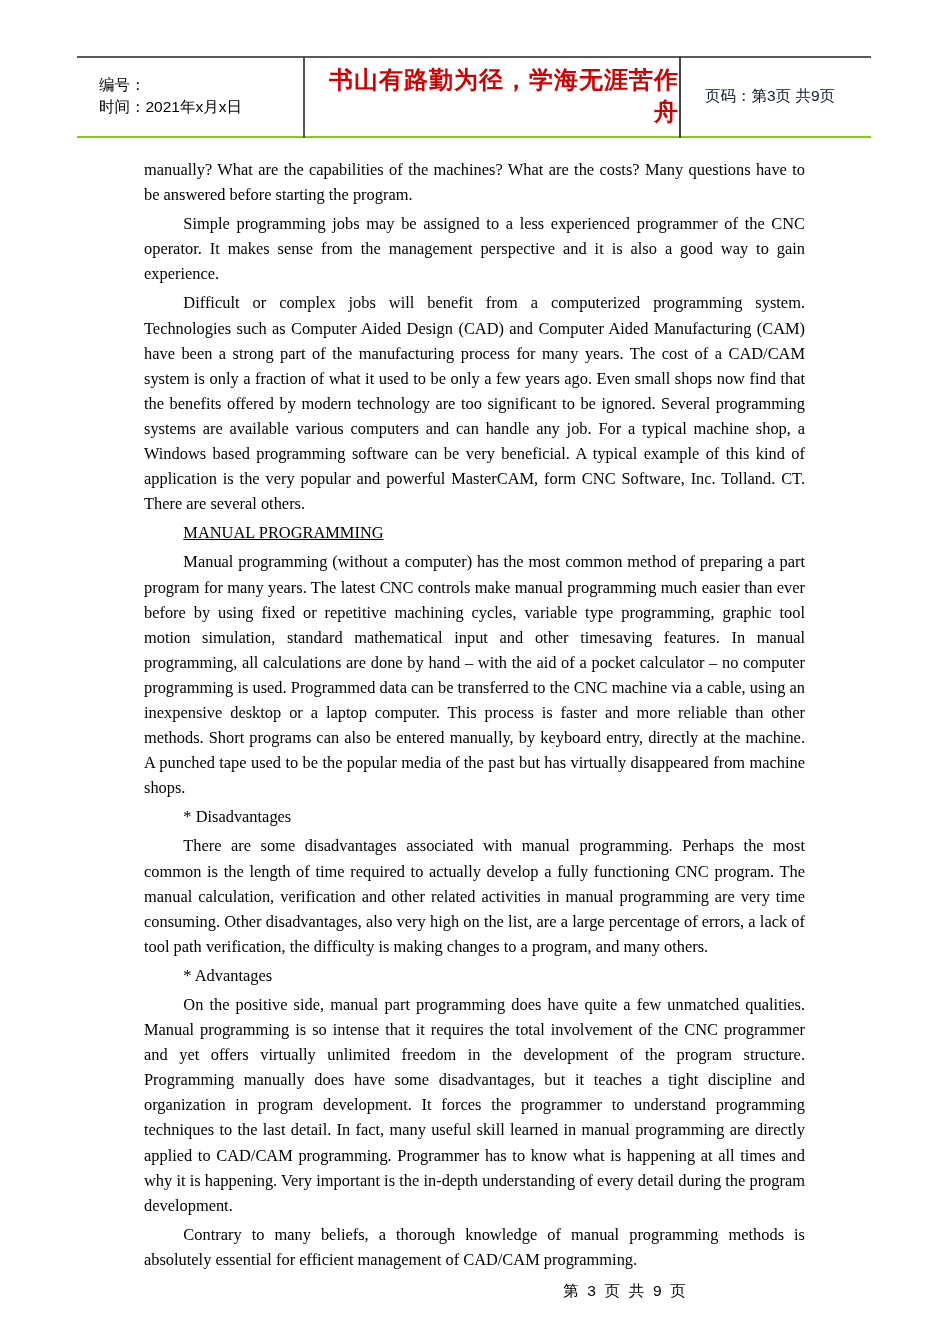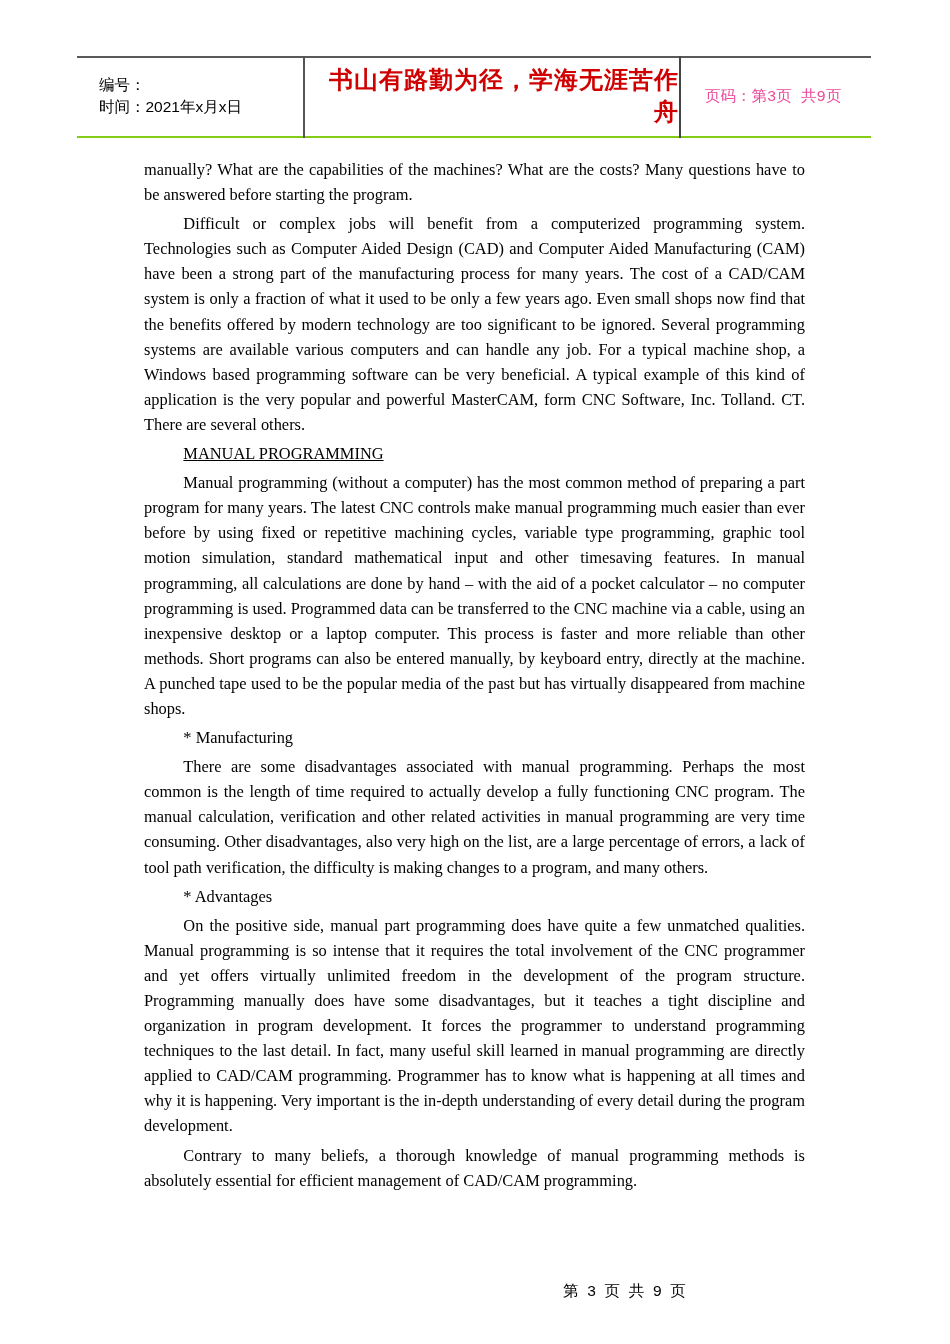--- a/index.html
+++ b/index.html
@@ -46,23 +46,23 @@
     border-right: 2px solid #444444;
     text-align: right;
     color: #d00000;
     font-family: "Liberation Serif", "DejaVu Serif", serif;
     font-weight: bold;
     font-size: 24px;
     letter-spacing: 1px;
   }
   .cell-right {
     padding-left: 24px !important;
-    font-family: Liberation Mono, monospace;
+    font-family: Liberation Sans, sans-serif;
     font-size: 15.5px;
-    color: #ec4899;
+    color: #0f172a;
   }
   .hdr-line {
     display: block;
     white-space: nowrap;
   }
 
   
   .doc-body {
     position: absolute;
     left: 140px;
@@ -128,28 +128,29 @@
       <span>页码：第3页 共9页</span>
     </td>
   </tr>
 </tbody>
   </table>
 
 <div class="doc-body">
 
   <p class="last-line-natural">manually? What are the capabilities of the machines? What are the costs? Many questions have to be answered before starting the program.</p>
 
+  <p class="indent last-line-natural">Simple programming jobs may be assigned to a less experienced programmer of the CNC operator. It makes sense from the management perspective and it is also a good way to gain experience.</p>
 
   <p class="indent last-line-natural">Difficult or complex jobs will benefit from a computerized programming system. Technologies such as Computer Aided Design (CAD) and Computer Aided Manufacturing (CAM) have been a strong part of the manufacturing process for many years. The cost of a CAD/CAM system is only a fraction of what it used to be only a few years ago. Even small shops now find that the benefits offered by modern technology are too significant to be ignored. Several programming systems are available various computers and can handle any job. For a typical machine shop, a Windows based programming software can be very beneficial. A typical example of this kind of application is the very popular and powerful MasterCAM, form CNC Software, Inc. Tolland. CT. There are several others.</p>
 
   <p class="heading last-line-natural"><span class="ul">MANUAL PROGRAMMING</span></p>
 
   <p class="indent last-line-natural">Manual programming (without a computer) has the most common method of preparing a part program for many years. The latest CNC controls make manual programming much easier than ever before by using fixed or repetitive machining cycles, variable type programming, graphic tool motion simulation, standard mathematical input and other timesaving features. In manual programming, all calculations are done by hand – with the aid of a pocket calculator – no computer programming is used. Programmed data can be transferred to the CNC machine via a cable, using an inexpensive desktop or a laptop computer. This process is faster and more reliable than other methods. Short programs can also be entered manually, by keyboard entry, directly at the machine. A punched tape used to be the popular media of the past but has virtually disappeared from machine shops.</p>
 
-  <p class="star last-line-natural">* Manufacturing</p>
+  <p class="star last-line-natural">* Disadvantages</p>
 
   <p class="indent last-line-natural">There are some disadvantages associated with manual programming. Perhaps the most common is the length of time required to actually develop a fully functioning CNC program. The manual calculation, verification and other related activities in manual programming are very time consuming. Other disadvantages, also very high on the list, are a large percentage of errors, a lack of tool path verification, the difficulty is making changes to a program, and many others.</p>
 
   <p class="star last-line-natural">* Advantages</p>
 
   <p class="indent last-line-natural">On the positive side, manual part programming does have quite a few unmatched qualities. Manual programming is so intense that it requires the total involvement of the CNC programmer and yet offers virtually unlimited freedom in the development of the program structure. Programming manually does have some disadvantages, but it teaches a tight discipline and organization in program development. It forces the programmer to understand programming techniques to the last detail. In fact, many useful skill learned in manual programming are directly applied to CAD/CAM programming. Programmer has to know what is happening at all times and why it is happening. Very important is the in-depth understanding of every detail during the program development.</p>
 
   <p class="indent last-line-natural">Contrary to many beliefs, a thorough knowledge of manual programming methods is absolutely essential for efficient management of CAD/CAM programming.</p>
 
 </div>

